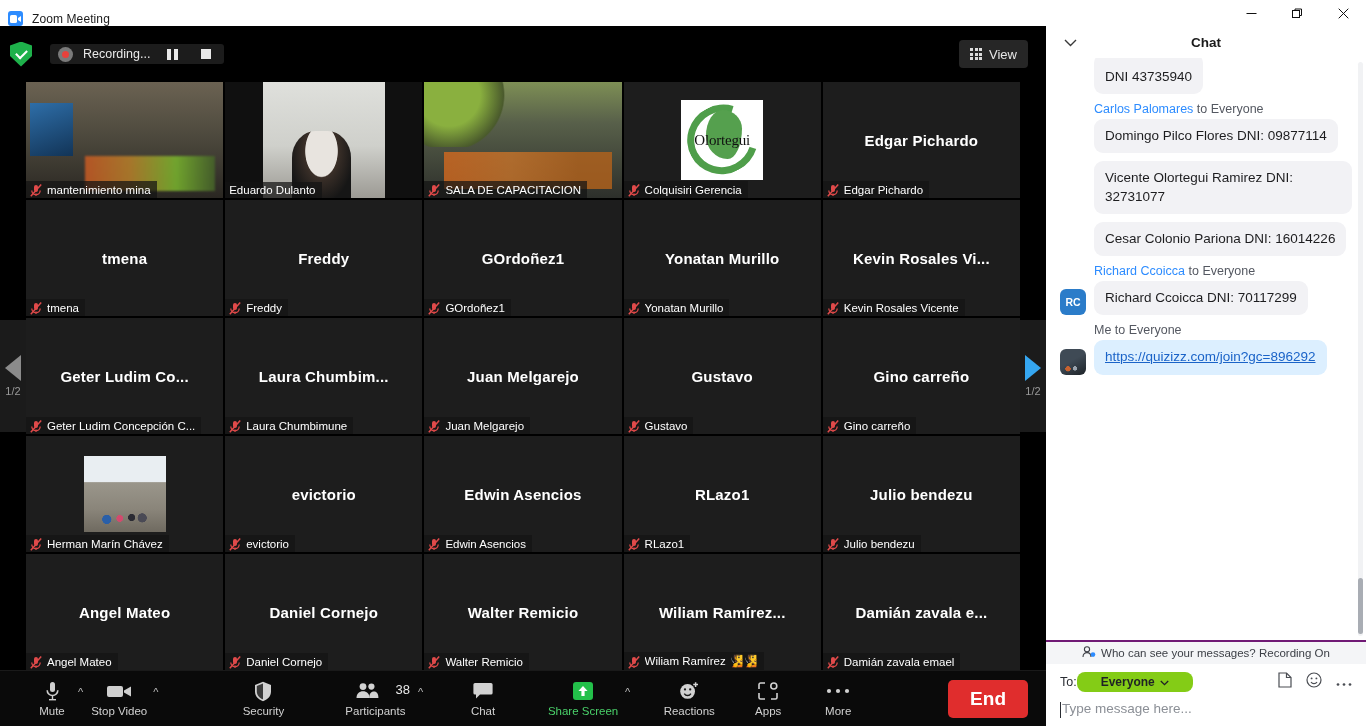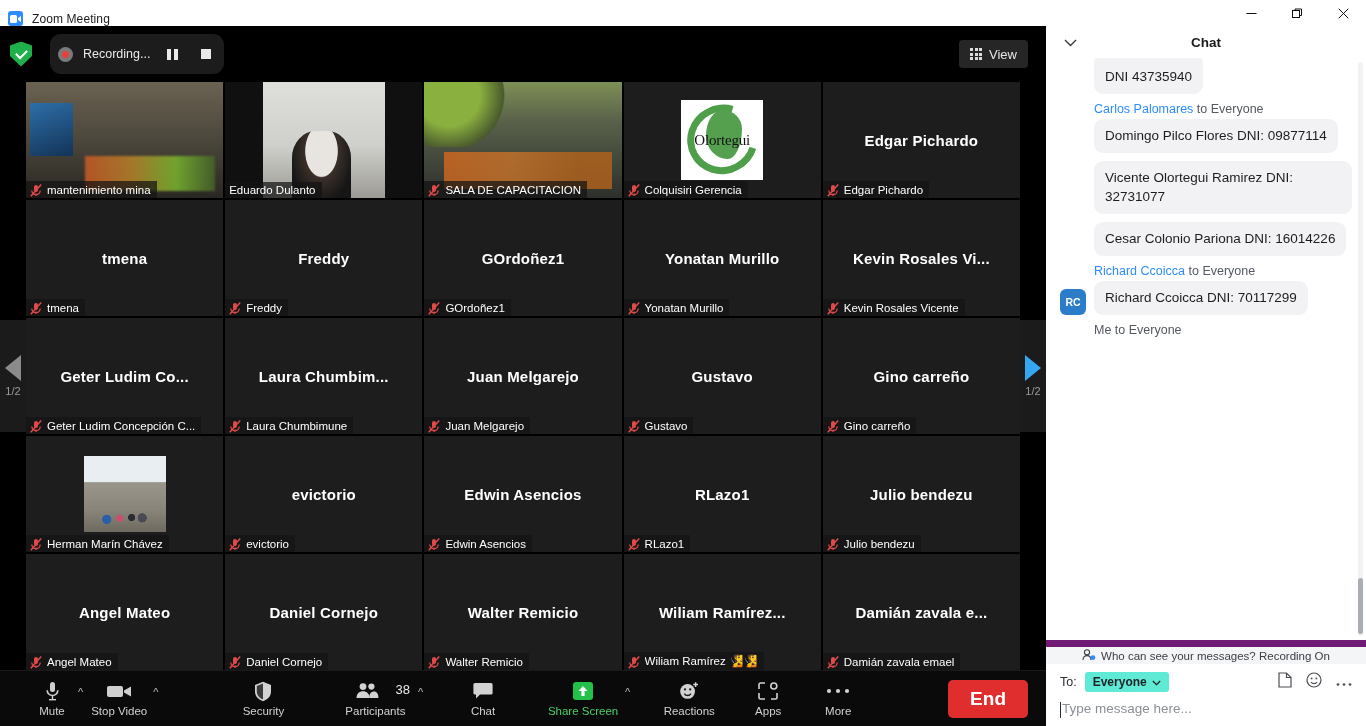--- a/index.html
+++ b/index.html
@@ -42,21 +42,21 @@
     width: 22px; height: 25px; margin-left: 10px; position: relative;
     background: #1eb14b;
     clip-path: polygon(50% 0%, 100% 16%, 100% 58%, 50% 100%, 0% 58%, 0% 16%);
     display: flex; align-items: center; justify-content: center;
   }
   .shield::after {
     content: ""; width: 9px; height: 5px; border-left: 2px solid #fff; border-bottom: 2px solid #fff;
     transform: rotate(-45deg) translate(1px,-1px);
   }
   .recpill {
-    margin-left: 18px; height: 40px; background: #1c1c1c; border-radius: 11px;
+    margin-left: 18px; height: 20px; background: #1c1c1c; border-radius: 3px;
     display: flex; align-items: center; padding: 0 6px 0 8px; gap: 10px;
   }
   .recdot {
     width: 15px; height: 15px; border-radius: 50%; background: #7a7a7a;
     display: flex; align-items: center; justify-content: center;
   }
   .recdot::after { content:""; width: 7px; height: 7px; border-radius: 50%; background: #e8413c; }
   .rectext { color: #eaeaea; font-size: 12.5px; }
   .recbtn { width: 24px; height: 22px; display:flex; align-items:center; justify-content:center; }
   .pausebars { display: flex; gap: 3px; }
@@ -219,27 +219,27 @@
   .bubble.link { background: #dcefff; }
   .bubble.link a { color: #1a63c8; text-decoration: underline; }
   .sender {
     font-size: 12.5px; color: #2d8cff; margin: 4px 0 3px 34px;
   }
   .sender .to { color: #545861; }
   .sender .me { color: #545861; }
   .privacy {
     flex: 0 0 24px; height: 24px; background: #f4f5f7; display: flex; align-items: center;
     justify-content: center; gap: 5px; font-size: 11.5px; color: #3d4047;
-    border-top: 7px solid #701a75;
+    border-top: 2px solid #701a75;
   }
   .compose { flex: 0 0 auto; padding: 8px 14px 10px 14px; background: #fff; }
-  .compose-top { display: flex; align-items: center; gap: 8px; }
+  .compose-top { display: flex; align-items: center; }
   .to-label { font-size: 12.5px; color: #2a2d33; }
   .to-select {
-    background: #5eead4; border-radius: 3px; padding: 3px 8px; font-size: 12px;
+    background: #84cc16; border-radius: 8px; padding: 3px 24px; font-size: 12px;
     color: #1f2126; font-weight: bold; display: flex; align-items: center; gap: 5px;
   }
   .compose-actions { margin-left: auto; display: flex; align-items: center; gap: 14px; color: #4a4d53; }
   .msg-input { margin-top: 9px; font-size: 13.5px; color: #8b8f96; position: relative; padding-left: 2px; }
   .msg-input::before {
     content:""; position:absolute; left:0; top:1px; width:1px; height:16px; background:#2a2d33;
   }
   .chat-scrollbar {
     position: absolute; right: 3px; top: 4px; width: 5px; bottom: 4px; background: #f1f2f4; border-radius: 3px;
   }
@@ -781,20 +781,26 @@
             <div class="bubble">Cesar Colonio Pariona DNI: 16014226</div>
           </div>
           <div class="sender"><span class="">Richard Ccoicca </span><span class="to">to Everyone</span></div>
           <div class="msg-row">
             <div class="avatar-slot">
               <div class="ava" style="background: rgb(43, 124, 201);">RC</div>
             </div>
             <div class="bubble">Richard Ccoicca DNI: 70117299</div>
           </div>
           <div class="sender"><span class="me">Me </span><span class="to">to Everyone</span></div>
+          <div class="msg-row">
+            <div class="avatar-slot">
+              <div class="ava-img"></div>
+            </div>
+            <div class="bubble link"><a href="#">https://quizizz.com/join?gc=896292</a></div>
+          </div>
         </div>
 
       <div class="privacy">
         <span>
           <svg width="14" height="12" viewBox="0 0 14 12">
               <circle cx="5" cy="3.3" r="2.6" fill="none" stroke="#3d4047" stroke-width="1.1"></circle>
               <path d="M1 11 C1 8 2.9 6.6 5 6.6 C7.1 6.6 9 8 9 11" fill="none" stroke="#3d4047" stroke-width="1.1"></path>
               <circle cx="11" cy="8.6" r="2.3" fill="#2d8cff"></circle>
             </svg>
         </span>

